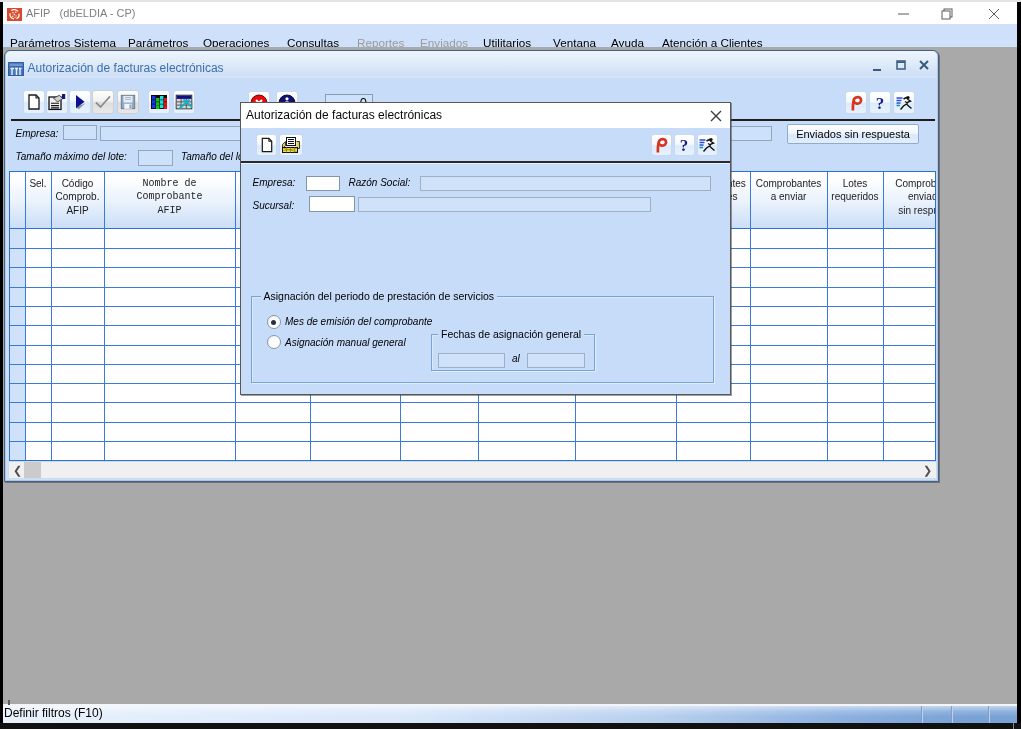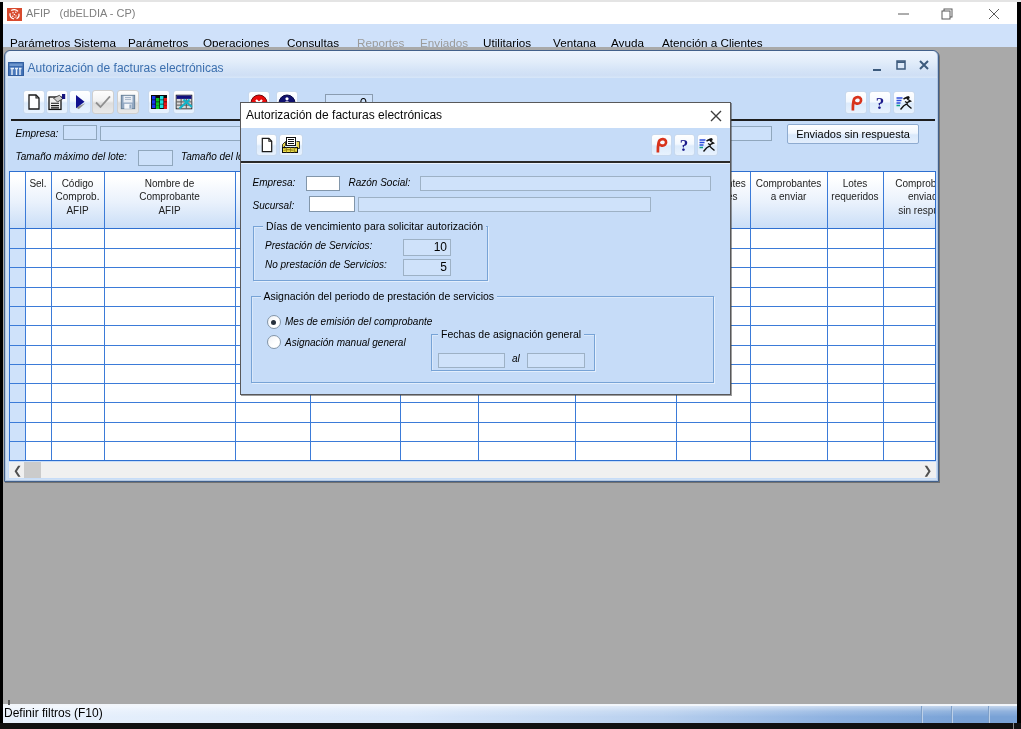--- a/index.html
+++ b/index.html
@@ -259,21 +259,21 @@
       <div class="lbl" style="left:10.5px; top:100px;">Tamaño máximo del lote:</div>
       <div class="inp" style="left:132.5px; top:99px; width:35px; height:16px;"></div>
       <div class="lbl" style="left:176px; top:100px;">Tamaño del lote:</div>
       <div class="inp" style="left:600px; top:74.5px; width:167px; height:15px;"></div>
       <div class="abs" id="btnEnviados">Enviados sin respuesta</div>
 
       <div class="abs" id="grid">
         <div id="gridheader">
           <div class="hcell" style="left:15px; width:26px;">Sel.</div>
           <div class="hcell" style="left:41px; width:53px;">Código<br>Comprob.<br>AFIP</div>
-          <div class="hcell" style="left:94px; width:131px;">Nombre de<br>Comprobante<br>AFIP</div>
+          <div class="hcell" style="left:94px; width:131px;font-family:Liberation Mono, monospace;">Nombre de<br>Comprobante<br>AFIP</div>
           <div class="hcell" style="left:225px; width:75px; justify-content:flex-start; padding-left:11px; text-align:left;">Cantidad<br>Comprob.</div>
           <div class="hcell" style="left:300px; width:90px;">Comprobantes</div>
           <div class="hcell" style="left:390px; width:78px;">Pendientes</div>
           <div class="hcell" style="left:468px; width:97px;">Autorizados</div>
           <div class="hcell" style="left:565px; width:101px;">Rechazados</div>
           <div class="hcell" style="left:666px; width:74px;">Comprobantes<br>pendientes</div>
           <div class="hcell" style="left:740px; width:77px;">Comprobantes<br>a enviar</div>
           <div class="hcell" style="left:817px; width:56px;">Lotes<br>requeridos</div>
           <div class="hcell" style="left:873px; width:90px;">Comprobantes<br>enviados<br>sin respuesta</div>
         </div>
@@ -361,27 +361,20 @@
         </div>
 
       <div class="lbl" style="left:11.5px; top:74px;">Empresa:</div>
       <div class="winp" style="left:64.5px; top:72.5px; width:34px; height:15px;"></div>
       <div class="lbl" style="left:107.5px; top:74px;">Razón Social:</div>
       <div class="dinp" style="left:179px; top:72.5px; width:291px; height:15px;"></div>
       <div class="lbl" style="left:11.5px; top:97px;">Sucursal:</div>
       <div class="winp" style="left:67.5px; top:93px; width:46px; height:16px;"></div>
       <div class="dinp" style="left:116.5px; top:93.5px; width:293px; height:15px;"></div>
 
-      <div class="grp" style="left:12px; top:123px; width:235px; height:55px;">
-        <div class="grplbl" style="left:9px;">Días de vencimiento para solicitar autorización</div>
-        <div class="lbl" style="left:11px; top:13px;">Prestación de Servicios:</div>
-        <div class="dinp" style="left:149px; top:11.5px; width:48px; height:17px; font-size:12px; text-align:right; padding-right:3px;">10</div>
-        <div class="lbl" style="left:11px; top:32px;">No prestación de Servicios:</div>
-        <div class="dinp" style="left:149px; top:31.5px; width:48px; height:17px; font-size:12px; text-align:right; padding-right:3px;">5</div>
-      </div>
 
       <div class="grp" style="left:10px; top:193px; width:463px; height:87px;">
         <div class="grplbl" style="left:8.5px;">Asignación del periodo de prestación de servicios</div>
         <div class="radio sel" style="left:14.5px; top:18px;"></div>
         <div class="lbl" style="left:33px; top:18.5px;">Mes de emisión del comprobante</div>
         <div class="radio" style="left:14.5px; top:37.5px;"></div>
         <div class="lbl" style="left:33px; top:39.5px;text-align:right;">Asignación manual general</div>
         <div class="grp" style="left:179px; top:37px; width:164px; height:37px;">
           <div class="grplbl" style="left:6px;">Fechas de asignación general</div>
           <div class="dinp" style="left:6px; top:17.5px; width:66.5px; height:15px;"></div>

